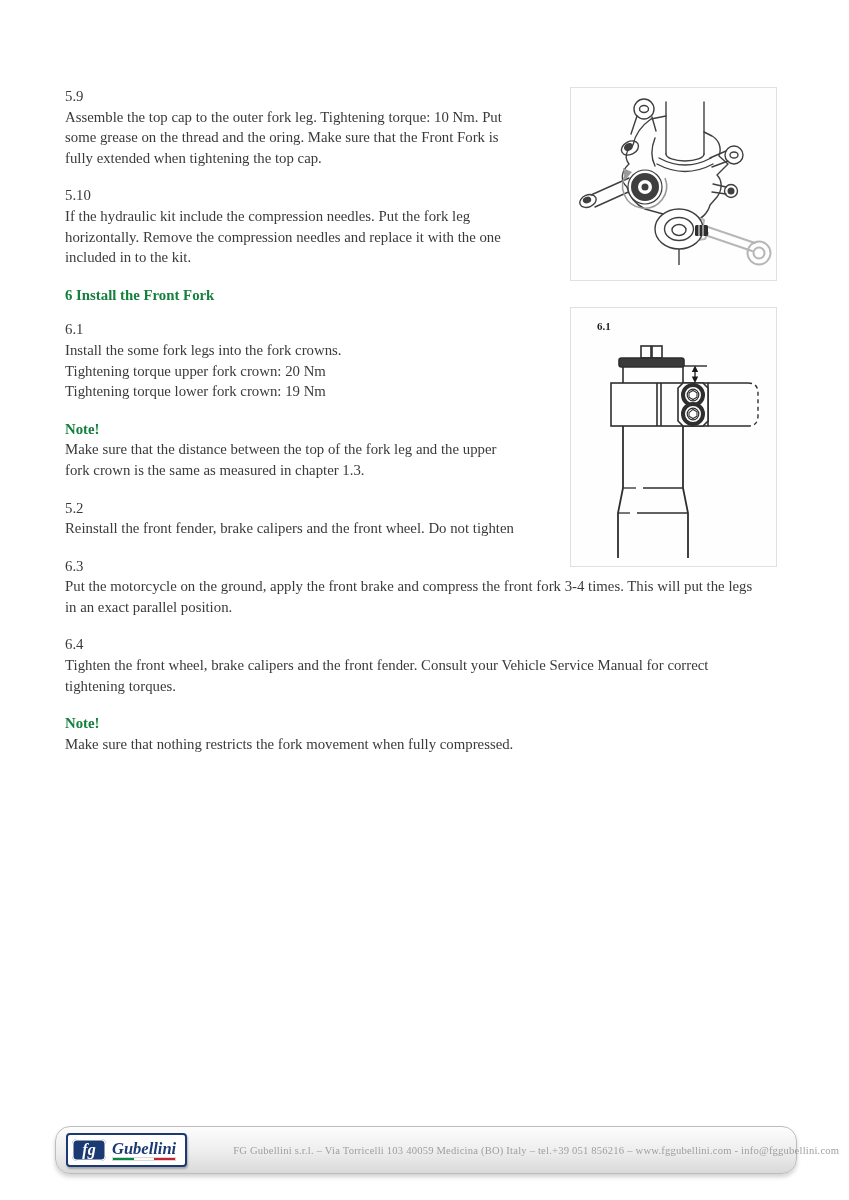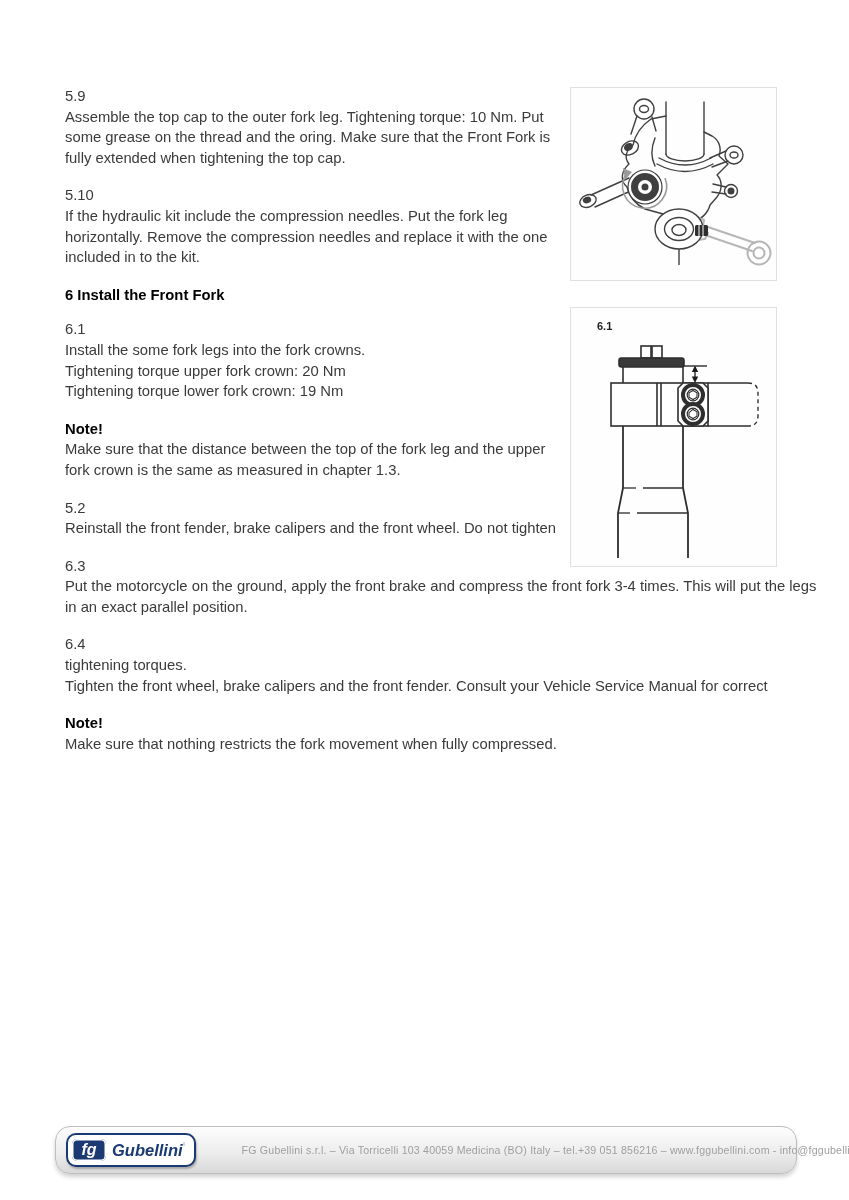--- a/index.html
+++ b/index.html
@@ -1,56 +1,56 @@
 <!DOCTYPE html>
 <html><head>
 <meta charset="utf-8">
 <style>
   html,body { margin:0; padding:0; background:#ffffff; }
   .page {
     position:relative; width:849px; height:1200px; background:#fff;
-    font-family:Liberation Sans, sans-serif; color:#3a3a3a; overflow:hidden;
+    font-family:Liberation Serif, serif; color:#3a3a3a; overflow:hidden;
   }
   
   .content { position:absolute; left:65px; top:86px; width:720px;
              font-size:14.8px; line-height:20.6px; }
   .block { margin:0 0 17px 0; }
   .block.narrow { width:472px; }
   .block.wide { width:718px; }
   .block.chapter { margin-bottom:14px; }
   .h-plain { font-weight:normal; }
-  .h-bold { font-weight:bold; color:#000000; }
+  .h-bold { font-weight:bold; color:#15803d; }
   .line { white-space:nowrap; }
   
   .figure { position:absolute; background:#fffefe; border:1px solid #e0e0e0; }
   .figure-1 { left:570px; top:87px;  width:205px; height:192px; }
   .figure-2 { left:570px; top:307px; width:205px; height:258px; }
   .figure svg { display:block; width:100%; height:100%; }
   .fig-label { position:absolute; left:26px; top:12px; font-size:11px; font-weight:bold; color:#1f1f1f; }
   
   .footer-bar {
     position:absolute; left:55px; top:1126px; width:740px; height:46px;
     border:1px solid #bdbdbd; border-radius:15px;
     background:linear-gradient(#fdfdfd, #ededed 55%, #d9d9d9);
     box-shadow:0 3px 4px rgba(0,0,0,0.18);
     display:flex; align-items:center;
   }
   .logo {
     margin-left:10px; display:flex; align-items:center; gap:6px;
-    background:#fff; border:2px solid #1b3a73; border-radius:10px;
+    background:#fff; border:2px solid #1b3a73; border-radius:4px;
     padding:2px 9px 2px 4px; box-shadow:1px 2px 2px rgba(0,0,0,0.25);
     height:26px;
   }
   .logo-badge {
     width:34px; height:22px; background:#1b3a73; color:#fff; border-radius:5px;
     box-shadow:inset 0 0 0 1.5px #fff;
     display:flex; align-items:center; justify-content:center;
     font-style:italic; font-weight:bold; font-size:16px;
   }
-  .logo-text { display:flex; flex-direction:row; }
+  .logo-text { display:flex; flex-direction:column; }
   .logo-name { color:#1b3a73; font-style:italic; font-weight:bold; font-size:16.5px; line-height:17px; }
   .flag { display:flex; height:4px; width:100%; border:0.5px solid #d8d8d8; box-sizing:border-box; }
   .flag i { flex:1; display:block; }
   .flag .g { background:#008C45; } .flag .w { background:#ffffff; } .flag .r { background:#CD212A; }
   .footer-divider { width:1px; align-self:stretch; margin:4px 0 4px 28px;
                     background:#c9c9c9; box-shadow:1px 0 0 #fafafa; }
   .footer-text { margin-left:18px; font-size:10.6px; color:#9e9e9e; letter-spacing:0.2px; white-space:nowrap; }
 </style>
 </head>
 <body>
@@ -96,22 +96,22 @@
     </div>
 
     <div class="block wide">
       <div class="h-plain">6.3</div>
       <div class="line">Put the motorcycle on the ground, apply the front brake and compress the front fork 3-4 times. This will put the legs</div>
       <div class="line">in an exact parallel position.</div>
     </div>
 
     <div class="block wide">
       <div class="h-plain">6.4</div>
+      <div class="line">Tighten the front wheel, brake calipers and the front fender. Consult your Vehicle Service Manual for correct</div>
       <div class="line">tightening torques.</div>
-      <div class="line">Tighten the front wheel, brake calipers and the front fender. Consult your Vehicle Service Manual for correct</div>
     </div>
 
     <div class="block wide">
       <div class="h-bold">Note!</div>
       <div class="line">Make sure that nothing restricts the fork movement when fully compressed.</div>
     </div>
 
   </div>
 
   <div class="figure figure-1">

